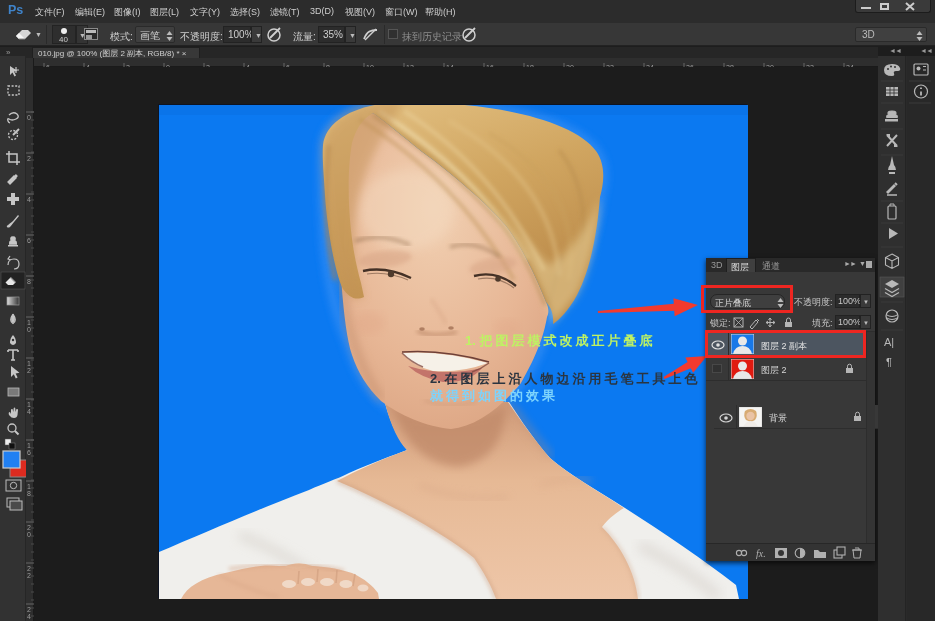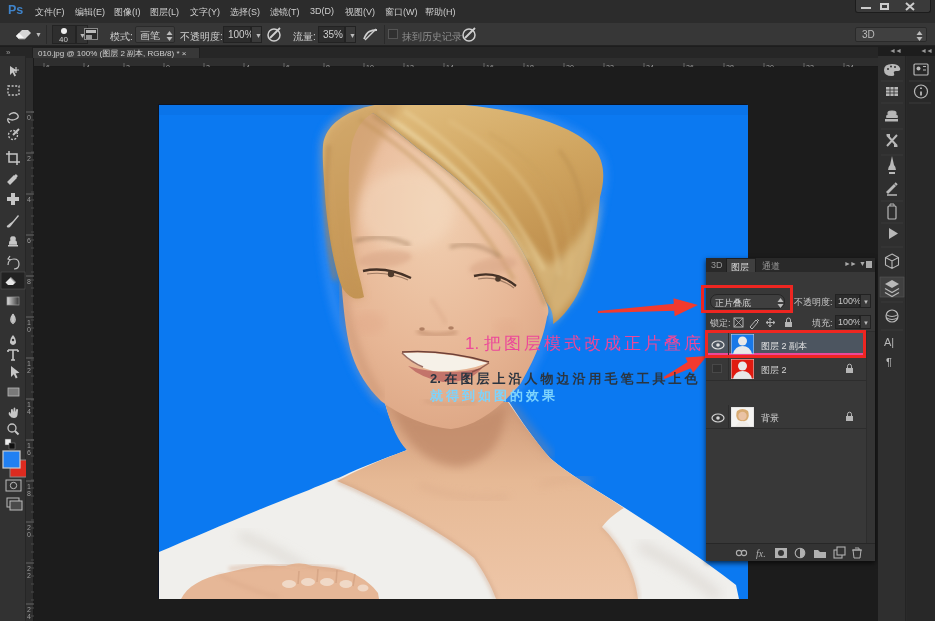--- a/index.html
+++ b/index.html
@@ -544,21 +544,21 @@
       <ellipse cx="168" cy="477" rx="7" ry="4" fill="#f1ddcc" opacity="0.9"></ellipse>
       <ellipse cx="187" cy="479" rx="6.5" ry="4" fill="#f1ddcc" opacity="0.9"></ellipse>
       <ellipse cx="204" cy="483" rx="5.5" ry="3.5" fill="#f1ddcc" opacity="0.85"></ellipse>
       <path d="M60 470 C 80 480 100 488 120 492" stroke="#d6a384" stroke-width="3" fill="none" filter="url(#b2)" opacity="0.5"></path>
       <path d="M140 466 L 139 479 M159 464 L 158 477 M178 465 L 177 478 M196 469 L 194 481" stroke="#d2a080" stroke-width="1.6" fill="none" opacity="0.7"></path>
 
       <polygon points="438.9,206 514.8,198.8 514.4,193.3 539,200 515.6,211.3 515.2,205.8 439.1,208" fill="#f23a2e"></polygon>
       <polygon points="504.5,271.9 528.6,257 526.3,252.5 548,251 534.1,267.7 531.8,263.2 505.5,274.1" fill="#f23a2e"></polygon>
     </svg>
 
-    <div class="abs" style="left:306px;top:227px;color:#ec4899;font-size:17px;white-space:nowrap;font-weight:normal;">1.&nbsp;<span style="letter-spacing:3px;">把图层模式改成正片叠底</span></div>
+    <div class="abs" style="left:306px;top:227px;color:#bef264;font-size:13px;white-space:nowrap;font-weight:bold;">1.&nbsp;<span style="letter-spacing:3px;">把图层模式改成正片叠底</span></div>
     <div class="abs" style="left:271px;top:265px;color:#2b3540;font-size:13px;white-space:nowrap;font-weight:bold;">2.&nbsp;<span style="letter-spacing:3px;">在图层上沿人物边沿用毛笔工具上色，</span></div>
     <div class="abs" style="left:271px;top:282px;color:#7dd3fc;font-size:13px;white-space:nowrap;font-weight:bold;"><span style="letter-spacing:3px;">就得到如图的效果</span></div>
   </div>
 
   <div id="layers" class="abs" style="left:706px;top:258px;width:169px;height:303px;background:#383838;box-shadow:0 2px 5px rgba(0,0,0,0.7);font-size:9px;color:#c8c8c8;">
 
     <div class="abs" style="left:0;top:0;width:169px;height:14px;background:#292929;">
       <span class="abs" style="left:5px;top:2px;color:#999;">3D</span>
       <div class="abs" style="left:20px;top:0;width:30px;height:14px;background:#3f3f3f;border:1px solid #1f1f1f;border-bottom:none;">
           <span class="abs" style="left:4px;top:2px;color:#ddd;">图层</span>
@@ -598,21 +598,21 @@
       </svg>
       <span class="abs" style="left:106px;top:4px;">填充:</span>
       <div class="abs" style="left:129px;top:2px;width:25px;height:14px;background:#2c2c2c;border:1px solid #222;">
           <span class="abs" style="left:2px;top:1px;">100%</span>
         </div>
       <div class="abs" style="left:154px;top:2px;width:11px;height:14px;background:#3a3a3a;border:1px solid #222;">
           <span class="abs" style="left:2px;top:4px;color:#bbb;font-size:6px;">▼</span>
         </div>
     </div>
 
-    <div class="abs" style="left:0;top:74px;width:169px;height:25px;background:#4c5560;border-bottom:4px solid #ec4899;">
+    <div class="abs" style="left:0;top:74px;width:169px;height:25px;background:#4c5560;border-bottom:2px solid #ec4899;">
       <svg class="abs" style="left:5px;top:8px;" width="14" height="10">
           <ellipse cx="7" cy="5" rx="6" ry="4" fill="none" stroke="#e2e2e2" stroke-width="1.2"></ellipse>
           <circle cx="7" cy="5" r="1.8" fill="#e2e2e2"></circle>
         </svg>
       <div class="abs" style="left:22px;top:0;width:1px;height:25px;background:#2d2d2d;"></div>
       <svg class="abs" style="left:25px;top:2px;" width="23" height="20">
           <rect width="23" height="20" fill="#1878e8"></rect>
           <circle cx="11.5" cy="7" r="4.5" fill="#e8e8e8"></circle>
           <path d="M2 20 q2 -8 9.5 -8 q7.5 0 9.5 8 z" fill="#e8e8e8"></path>
           <rect width="23" height="20" fill="none" stroke="#d8d8d8" stroke-width="1"></rect>
@@ -627,21 +627,21 @@
           <circle cx="11.5" cy="7" r="4.5" fill="#e8e8e8"></circle>
           <path d="M2 20 q2 -8 9.5 -8 q7.5 0 9.5 8 z" fill="#e8e8e8"></path>
           <rect width="23" height="20" fill="none" stroke="#d8d8d8" stroke-width="1"></rect>
         </svg>
       <span class="abs" style="left:55px;top:7px;color:#d5d5d5;">图层 2</span>
       <svg class="abs" style="left:139px;top:6px;" width="9" height="11">
           <rect x="1" y="5" width="7" height="5" fill="#b5b5b5"></rect>
           <path d="M2.5 5 v-1.8 a2 2 0 0 1 4 0 v1.8" fill="none" stroke="#b5b5b5"></path>
         </svg>
     </div>
-    <div class="abs" style="left:0;top:147px;width:169px;height:24px;background:#383838;border-bottom:1px solid #2d2d2d;text-align:center;">
+    <div class="abs" style="left:8px;top:147px;width:169px;height:24px;background:#383838;border-bottom:1px solid #2d2d2d;text-align:center;">
       <svg class="abs" style="left:5px;top:8px;" width="14" height="10">
           <ellipse cx="7" cy="5" rx="6" ry="4" fill="none" stroke="#d5d5d5" stroke-width="1.2"></ellipse>
           <circle cx="7" cy="5" r="1.8" fill="#d5d5d5"></circle>
         </svg>
       <div class="abs" style="left:22px;top:0;width:1px;height:24px;background:#2d2d2d;"></div>
       <svg class="abs" style="left:25px;top:2px;" width="23" height="20">
           <rect width="23" height="20" fill="#f5f4f2"></rect>
           <path d="M6 4 q5.5 -4 11 0 q2 5 -1 9 l-4 2 l-5 -2 q-3 -4 -1 -9" fill="#d8ab72"></path>
           <circle cx="11.5" cy="9" r="4.2" fill="#eac3a5"></circle>
           <path d="M4 20 q3 -6 7.5 -6 q5.5 0 7.5 6 z" fill="#f0ece8"></path>

